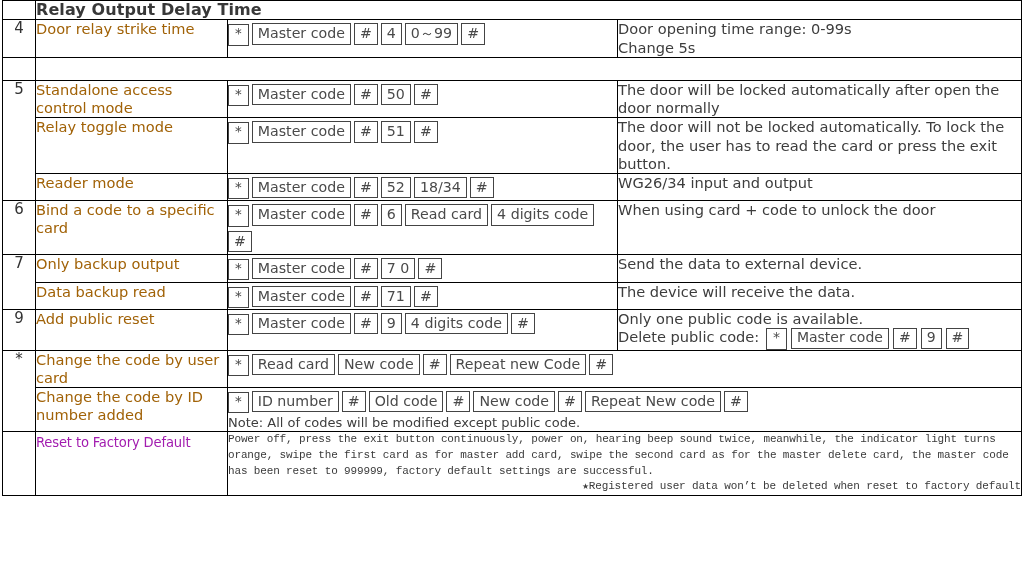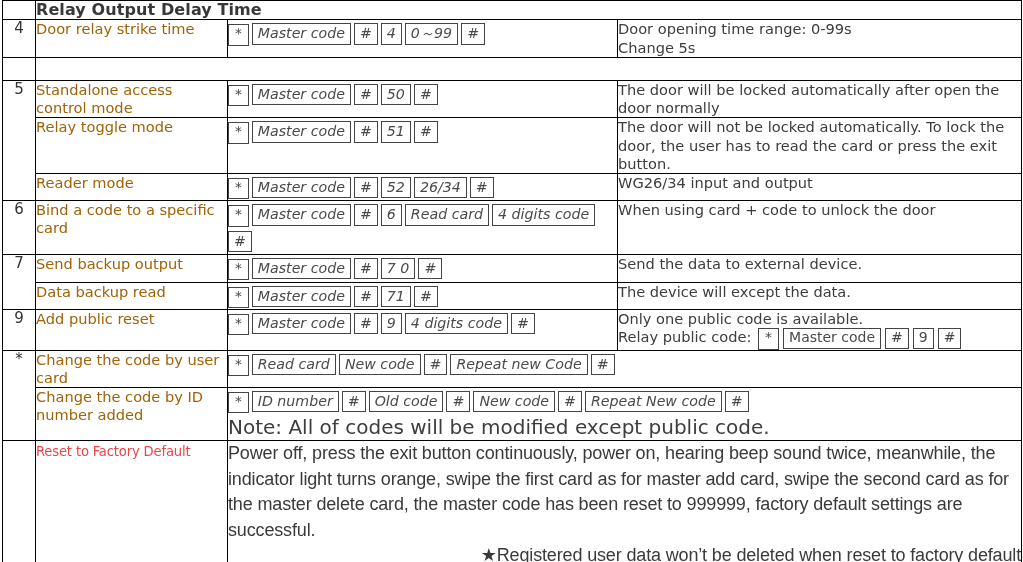--- a/index.html
+++ b/index.html
@@ -60,66 +60,65 @@
     padding:2px 0 3px 9px;
     letter-spacing:0.1px;
     line-height:1.15;
     font-family:"DejaVu Sans", sans-serif;
   }
 
   
   .keys{
     display:block;
     line-height:1.65;
-    font-style:italic;
   }
   .key{
     display:inline-block;
     border:1.4px solid #444;
     padding:0px 5px 1px 5px;
     margin:0 3px 1px 0;
     font-size:14.2px;
     line-height:1.28;
     color:#4a4a4a;
     background:#fff;
     white-space:normal;
     vertical-align:baseline;
   }
   .key.star{padding:0px 6px 2px 6px;font-size:13.5px;}
 
   
   .desc .key{font-size:14px;margin:0 2px;}
 
   .note{
     display:block;
-    font-size:20px;
+    font-size:13px;
     color:#3d3d3d;
     padding-top:1px;
     line-height:1.25;
   }
 
   
   .condensed{
-    font-family:Liberation Sans, sans-serif;
+    font-family:Liberation Mono, monospace;
     font-stretch:condensed;
-    font-size:18px;
+    font-size:11px;
     line-height:1.42;
     color:#3a3a3a;
     letter-spacing:-0.15px;
     margin-left:8px;
   }
   .condensed .star-line{display:block;padding-left:9px;text-align:right;}
   .reset-label{
     font-family:"Liberation Sans Narrow","DejaVu Sans Condensed","Liberation Sans", sans-serif;
     font-stretch:condensed;
     font-size:14.6px;
     line-height:1.4;
     letter-spacing:-0.15px;
     padding:4px 5px 5px 7px;
-    color:#ef4444;
+    color:#a21caf;
   }
   .spacer-cell{height:22px;}
 </style>
 </head>
 <body>
 
 <div class="sheet">
   <table class="manual">
     <colgroup>
       <col class="c-num">
@@ -173,69 +172,69 @@
             <span class="key star">*</span><span class="key">Master code</span><span class="key">#</span><span class="key">51</span><span class="key">#</span>
           </span>
         </td>
         <td class="desc">The door will not be locked automatically. To lock the door, the user has to read the card or press the exit button.</td>
       </tr>
 
       <tr>
         <td class="fn">Reader mode</td>
         <td class="seq">
           <span class="keys">
-            <span class="key star">*</span><span class="key">Master code</span><span class="key">#</span><span class="key">52</span><span class="key">26/34</span><span class="key">#</span>
+            <span class="key star">*</span><span class="key">Master code</span><span class="key">#</span><span class="key">52</span><span class="key">18/34</span><span class="key">#</span>
           </span>
         </td>
         <td class="desc">WG26/34 input and output</td>
       </tr>
 
       <tr>
         <td class="num">6</td>
         <td class="fn">Bind a code to a specific card</td>
         <td class="seq">
           <span class="keys">
             <span class="key star">*</span><span class="key">Master code</span><span class="key">#</span><span class="key">6</span><span class="key">Read card</span><span class="key">4 digits code</span><span class="key">#</span>
           </span>
         </td>
         <td class="desc">When using card + code to unlock the door</td>
       </tr>
 
       <tr>
         <td class="num" rowspan="2">7</td>
-        <td class="fn">Send backup output</td>
+        <td class="fn">Only backup output</td>
         <td class="seq">
           <span class="keys">
             <span class="key star">*</span><span class="key">Master code</span><span class="key">#</span><span class="key">7 0</span><span class="key">#</span>
           </span>
         </td>
         <td class="desc">Send the data to external device.</td>
       </tr>
 
       <tr>
         <td class="fn">Data backup read</td>
         <td class="seq">
           <span class="keys">
             <span class="key star">*</span><span class="key">Master code</span><span class="key">#</span><span class="key">71</span><span class="key">#</span>
           </span>
         </td>
-        <td class="desc">The device will except the data.</td>
+        <td class="desc">The device will receive the data.</td>
       </tr>
 
       <tr>
         <td class="num">9</td>
         <td class="fn">Add public reset</td>
         <td class="seq">
           <span class="keys">
             <span class="key star">*</span><span class="key">Master code</span><span class="key">#</span><span class="key">9</span><span class="key">4 digits code</span><span class="key">#</span>
           </span>
         </td>
         <td class="desc">
           <span>Only one public code is available.</span><br>
-          <span>Relay public code:</span>
+          <span>Delete public code:</span>
           <span class="key star">*</span><span class="key">Master code</span><span class="key">#</span><span class="key">9</span><span class="key">#</span>
         </td>
       </tr>
 
       <tr>
         <td class="num" rowspan="2">*</td>
         <td class="fn">Change the code by user card</td>
         <td class="seq" colspan="2">
           <span class="keys">
             <span class="key star">*</span><span class="key">Read card</span><span class="key">New code</span><span class="key">#</span><span class="key">Repeat new Code</span><span class="key">#</span>

